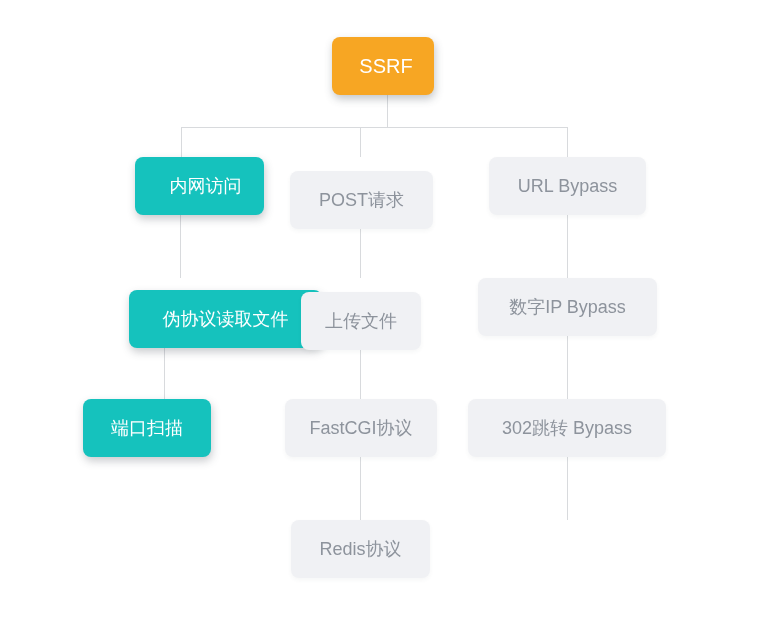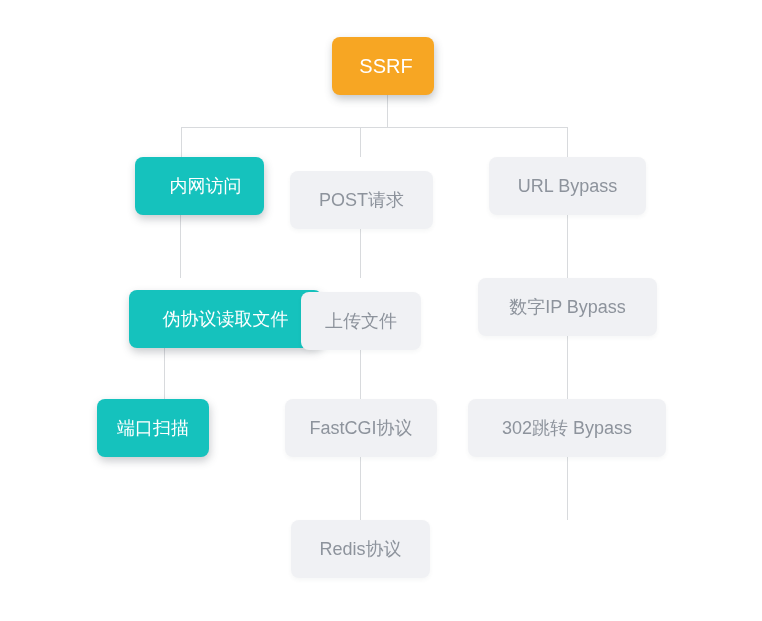--- a/index.html
+++ b/index.html
@@ -65,21 +65,21 @@
     color: var(--node-text, #8d939c);
     box-shadow: 0 2px 4px rgba(60, 70, 80, 0.05);
   }
   .n-ssrf { left: 332px; top: 37px;  width: 102px; padding-left: 6px;  }
   .n-c1r1 { left: 135px; top: 157px; width: 129px; padding-left: 12px; }
   .n-c2r1 { left: 290px; top: 171px; width: 143px; }
   .n-c3r1 { left: 489px; top: 157px; width: 157px; }
   .n-c1r2 { left: 82px;  top: 290px; width: 193px; margin-left: 47px; }
   .n-c2r2 { left: 301px; top: 278px; width: 120px; margin-top: 14px; }
   .n-c3r2 { left: 478px; top: 278px; width: 179px; }
-  .n-c1r3 { left: 97px;  top: 399px; width: 112px; }
+  .n-c1r3 { left: 83px;  top: 399px; width: 128px; }
   .n-c2r3 { left: 285px; top: 399px; width: 152px; }
   .n-c3r3 { left: 468px; top: 399px; width: 198px; }
   .n-c2r4 { left: 291px; top: 520px; width: 139px; }
   .n-c3r4 { left: 454px; top: 520px; width: 225px; }
 </style>
 </head>
 <body>
 
 <div class="canvas">
 

